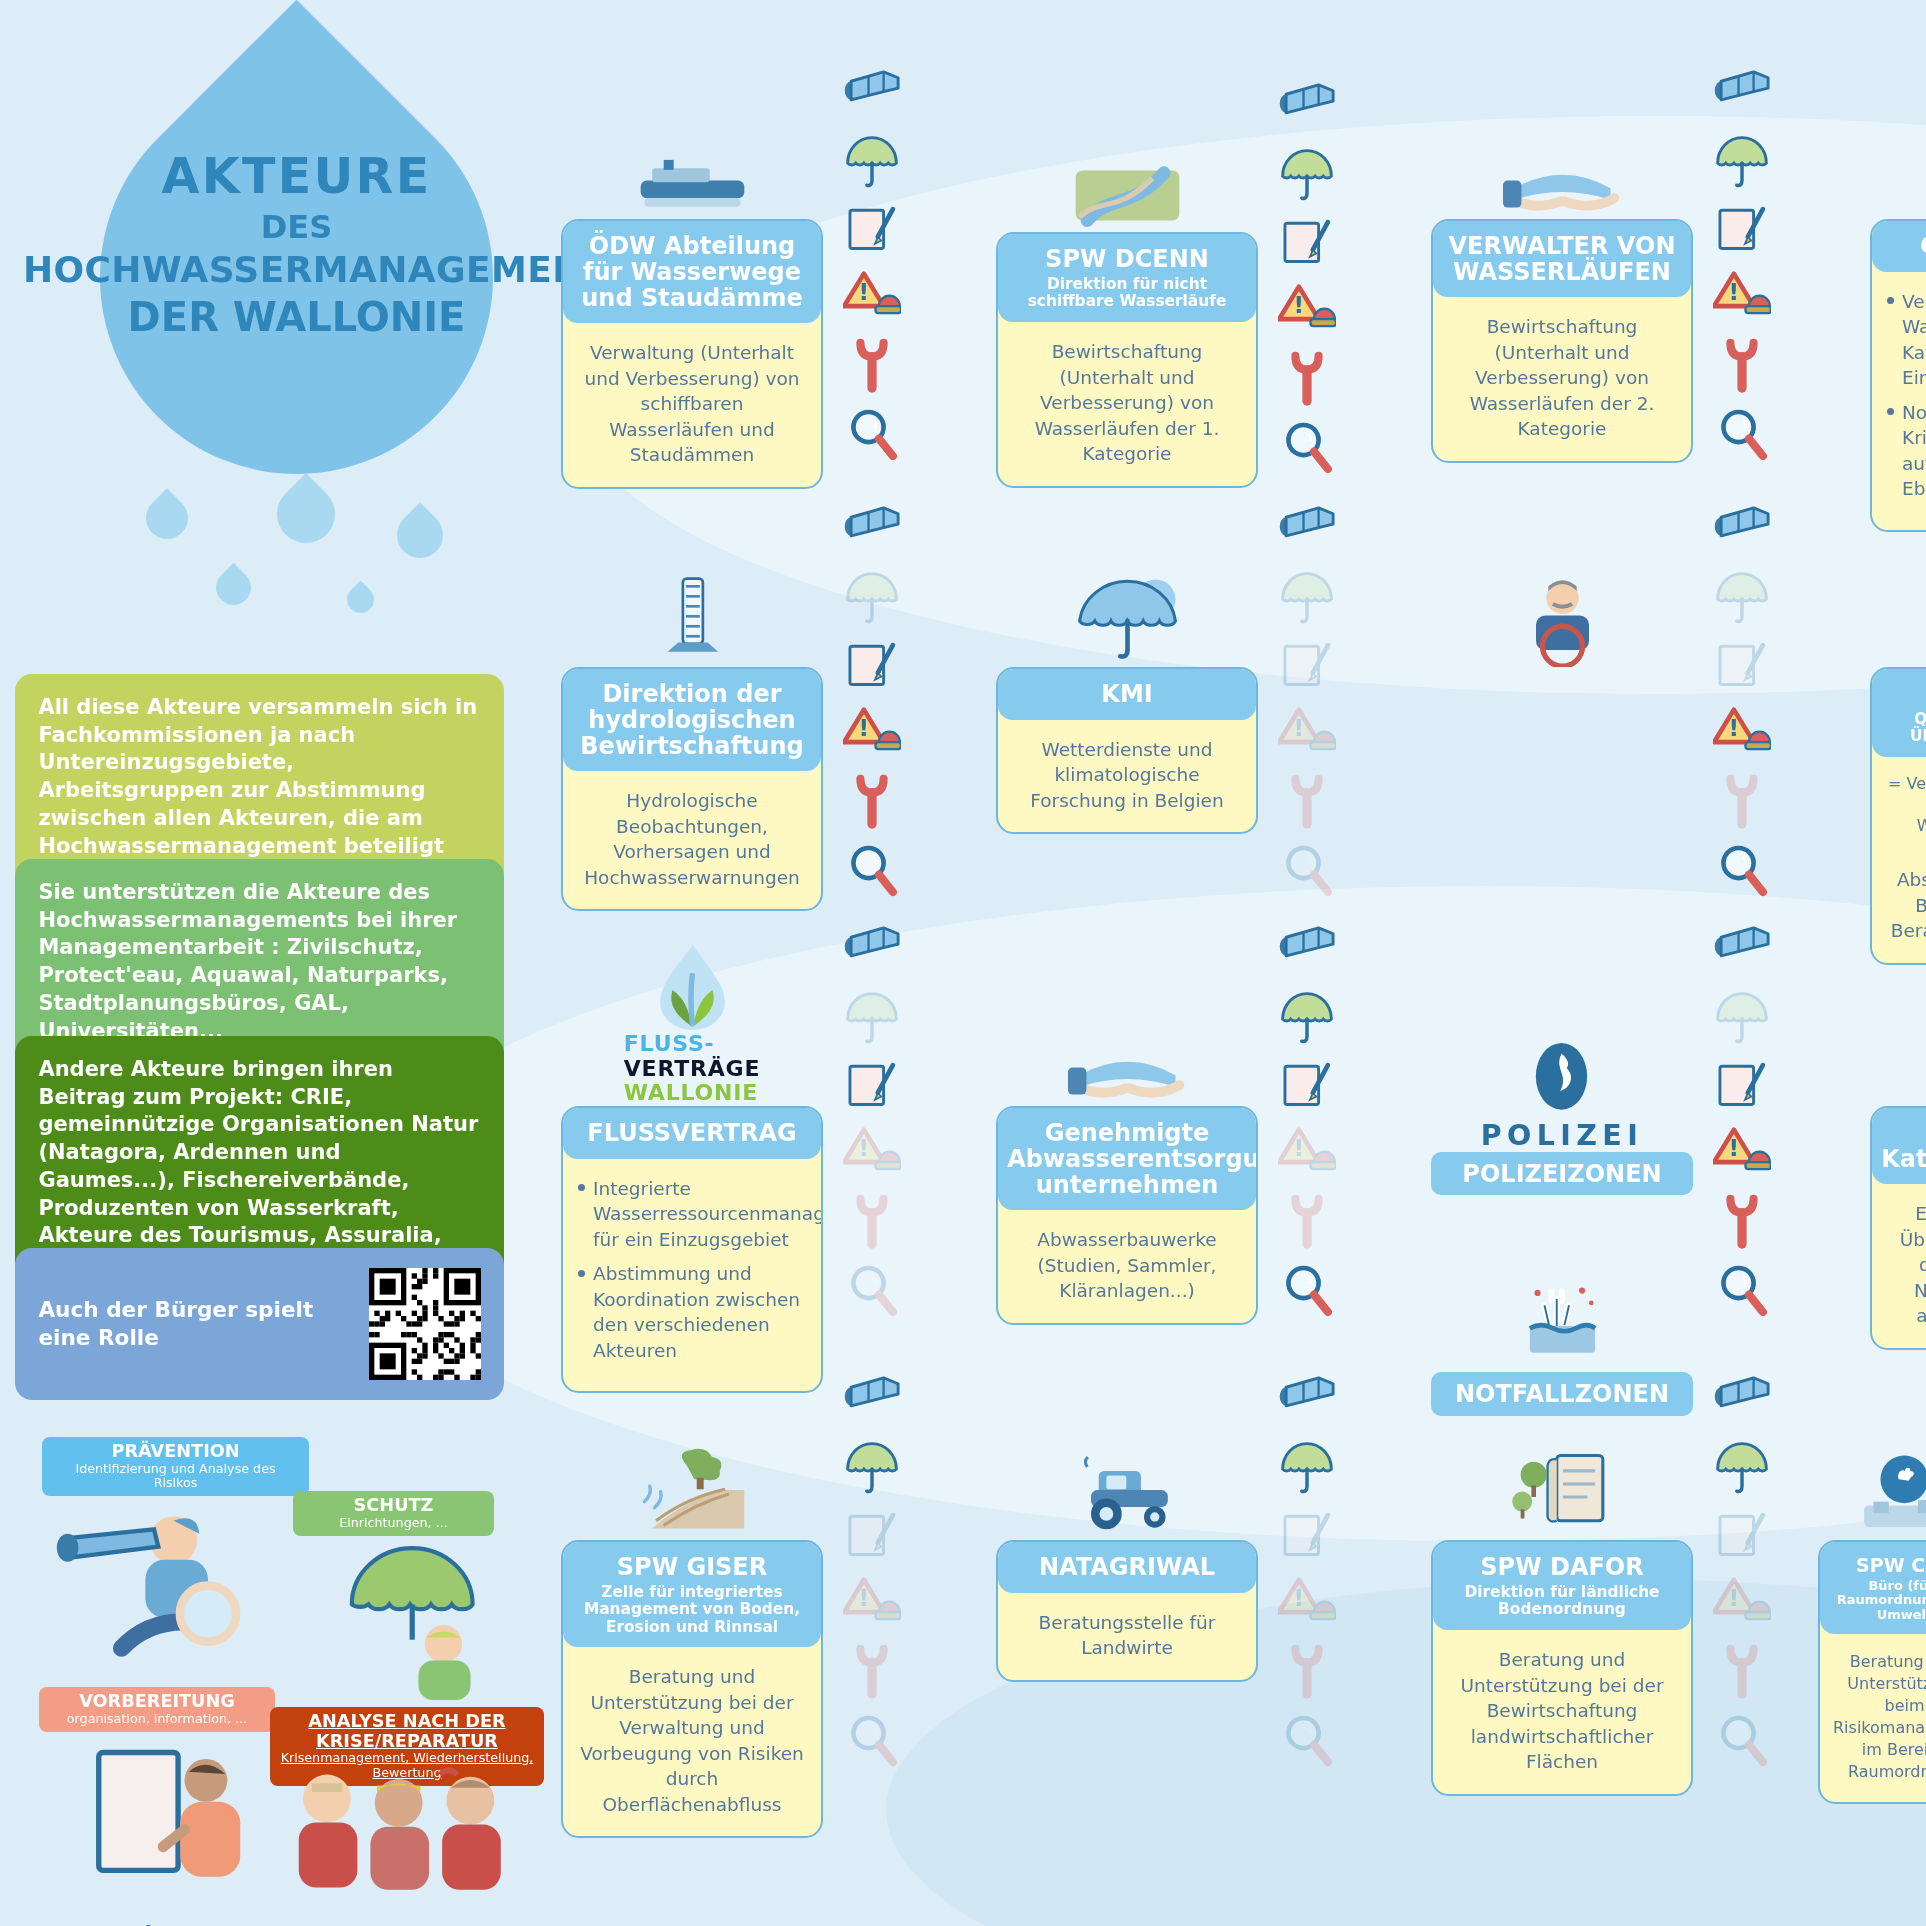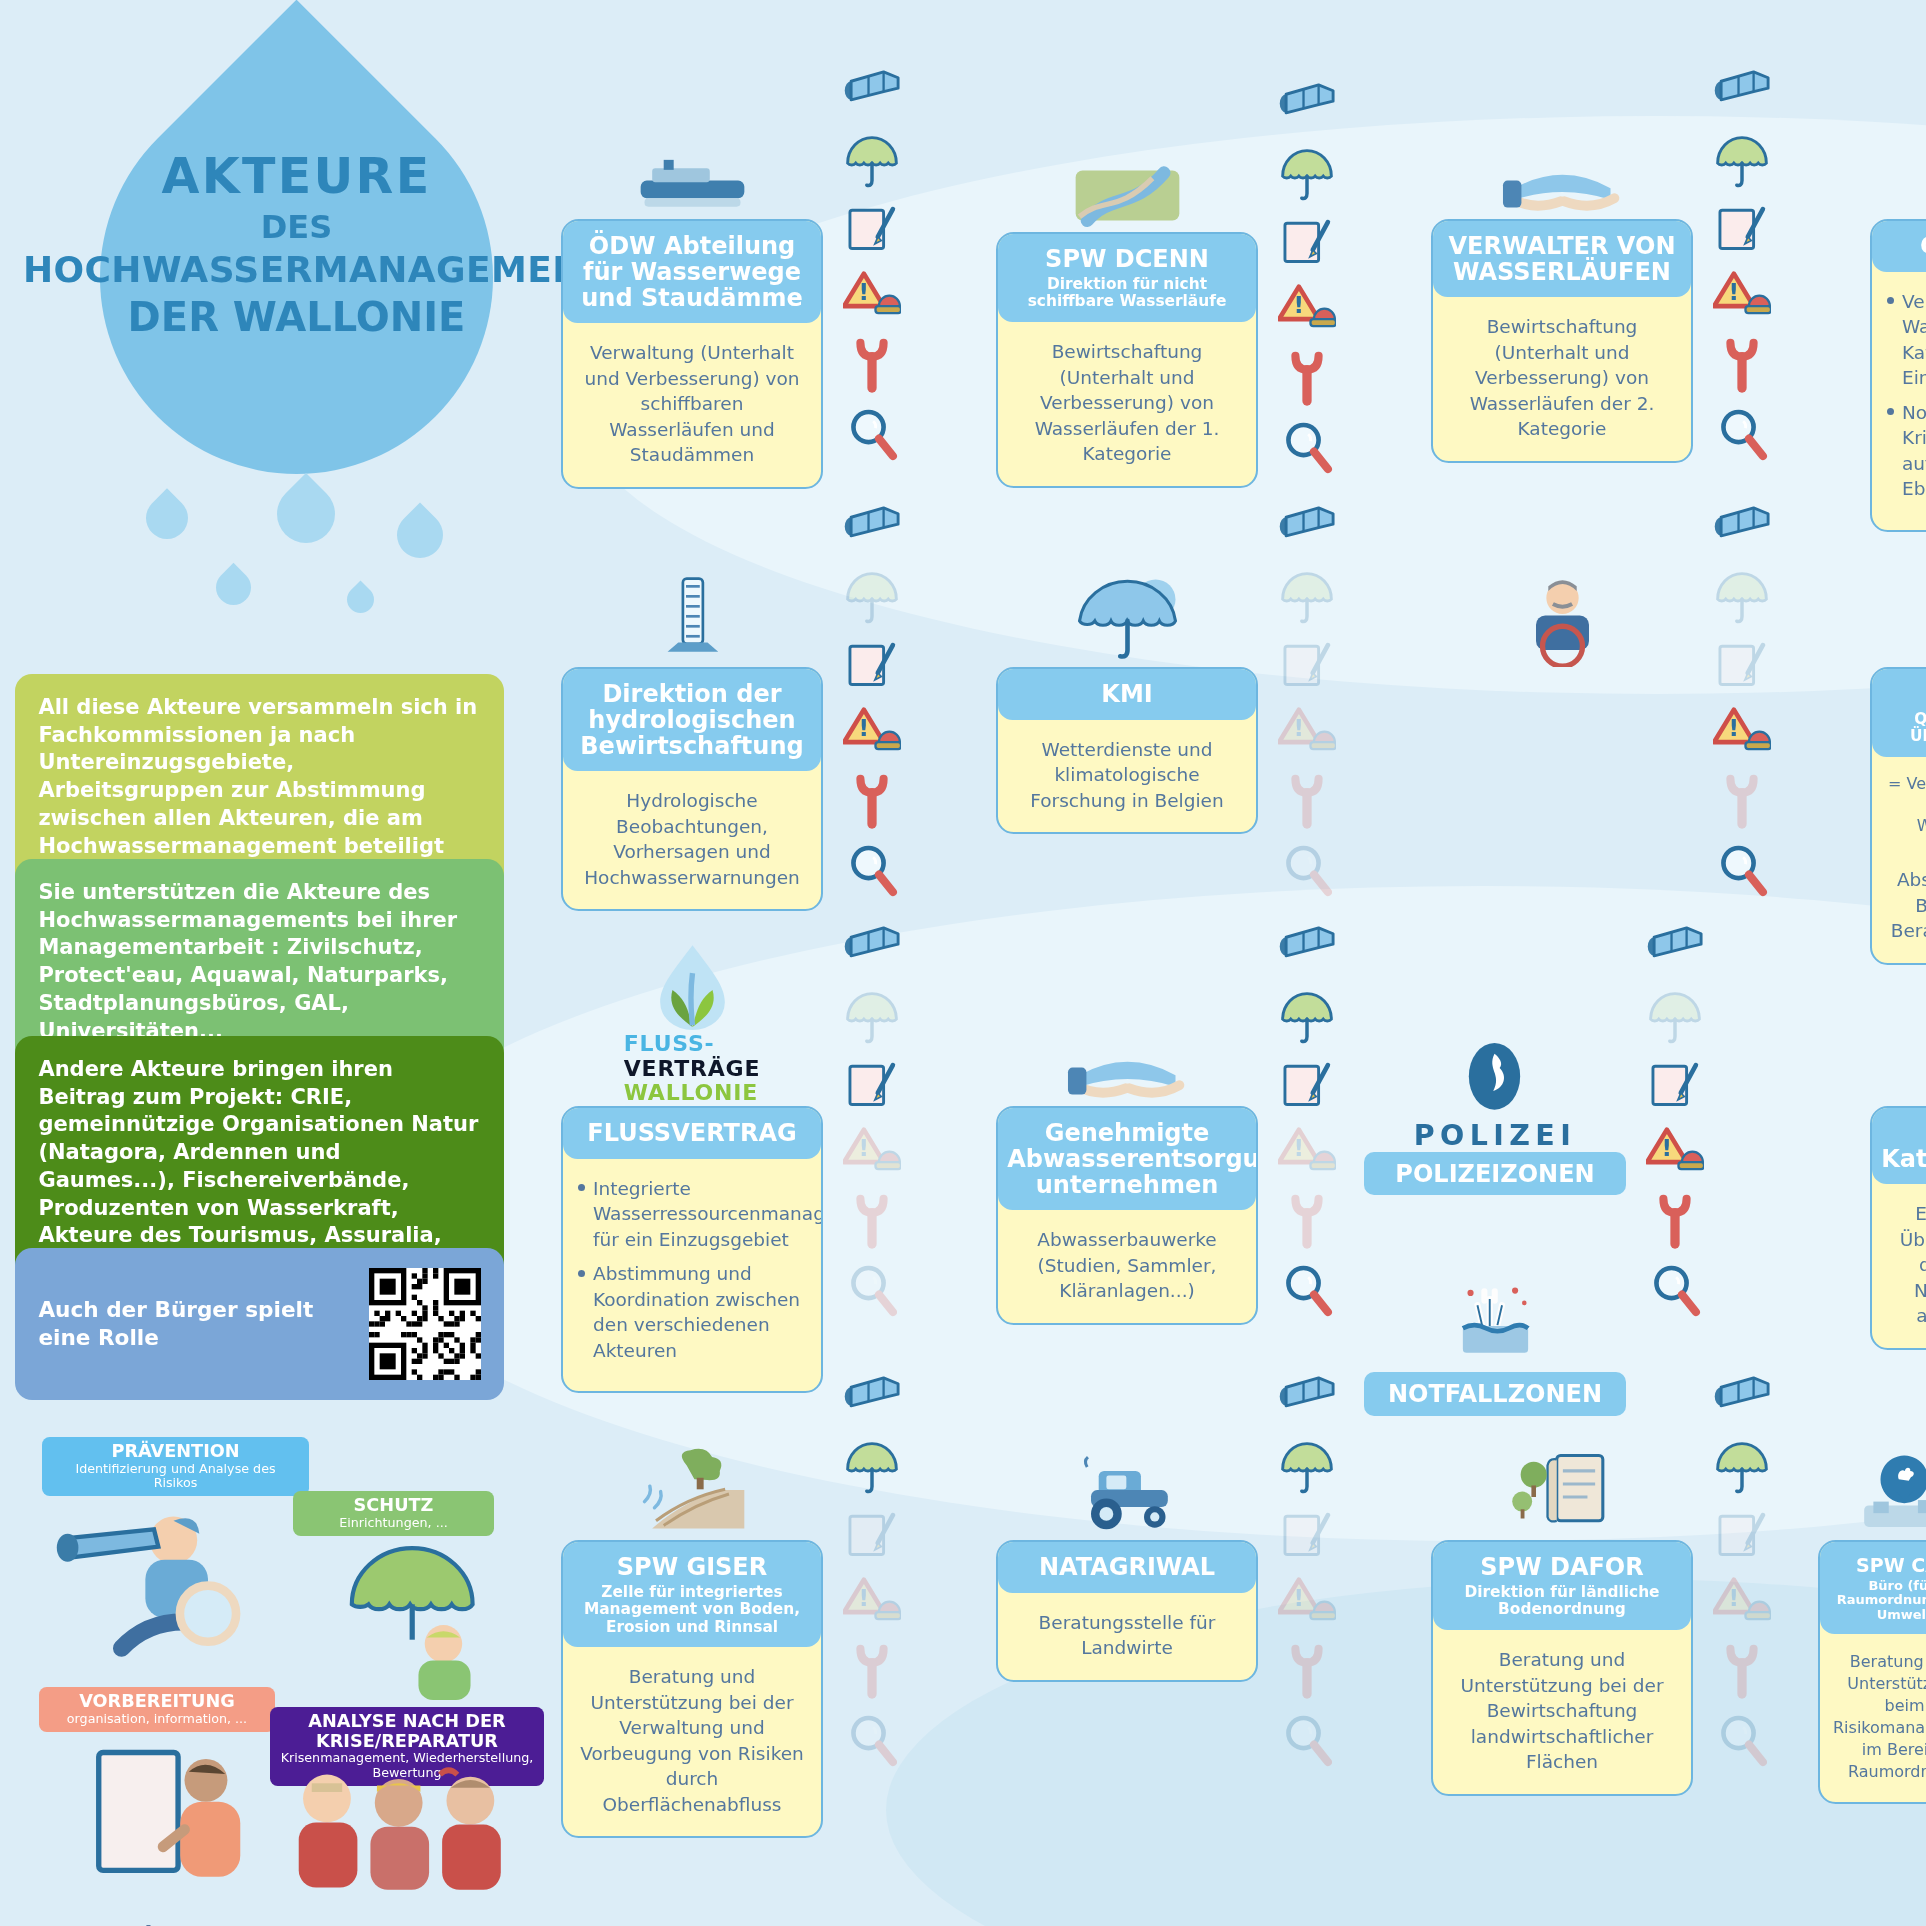--- a/index.html
+++ b/index.html
@@ -192,21 +192,21 @@
         <div class="sub">Identifizierung und Analyse des Risikos</div>
       </div>
       <div class="phase" style="left: 293px; top: 1491px; width: 181px; background: rgb(138, 197, 115);">
         <div class="lab">SCHUTZ</div>
         <div class="sub">Einrichtungen, ...</div>
       </div>
       <div class="phase" style="left: 39px; top: 1687px; width: 216px; background: rgb(244, 157, 134);">
         <div class="lab">VORBEREITUNG</div>
         <div class="sub">organisation, information, ...</div>
       </div>
-      <div class="phase" style="left: 270px; top: 1707px; width: 254px; background: #4c1d95;">
+      <div class="phase" style="left: 270px; top: 1707px; width: 254px; background: #c2410c; text-decoration: underline;">
         <div class="lab">ANALYSE NACH DER KRISE/REPARATUR</div>
         <div class="sub">Krisenmanagement, Wiederherstellung, Bewertung</div>
       </div>
       <div>
         <svg style="position:absolute;left:46px;top:1495px" width="216" height="166" viewBox="0 0 200 150">
           <circle cx="118" cy="40" r="22" fill="#f4cfae"></circle>
           <path d="M118 22 Q140 14 142 34" fill="#5d9ec9"></path>
           <path d="M20 38 L100 30 L104 46 L24 56 Z" fill="#7db9e0" stroke="#2a6f9e" stroke-width="4"></path>
           <ellipse cx="20" cy="47" rx="10" ry="13" fill="#3a7ca8"></ellipse>
           <rect x="92" y="58" width="58" height="54" rx="18" fill="#6aabd6"></rect>
@@ -688,21 +688,21 @@
             <path d="M30 10 Q30 34 50 34 Q70 34 70 10" fill="none" stroke="#d9605a" stroke-width="14" stroke-linecap="round"></path>
             <path d="M50 34 L50 88" stroke="#d9605a" stroke-width="16" stroke-linecap="round"></path>
           </svg>
           <svg class="mis" viewBox="0 0 100 100">
             <circle cx="44" cy="38" r="26" fill="#eef8fd" stroke="#2a6f9e" stroke-width="8"></circle>
             <path d="M62 58 L86 88" stroke="#d9605a" stroke-width="14" stroke-linecap="round"></path>
             <path d="M52 28 A12 12 0 0 1 56 40" fill="none" stroke="#ffffff" stroke-width="5"></path>
           </svg>
         </div>
       </div>
-      <div class="cell" style="left: 1364px; top: 921px;">
+      <div class="cell" style="left: 1431px; top: 921px;">
         <div class="card-wrap" style="width: 262px;">
           <div class="illus" style="height: 231px;">
             <div style="text-align:center"><svg width="65" height="77" viewBox="0 0 100 120">
                 <ellipse cx="50" cy="55" rx="40" ry="52" fill="#2a6f9e"></ellipse>
                 <path d="M50 20 C38 44 62 52 48 78 C66 72 70 54 58 42 C64 36 58 26 50 20 Z" fill="#ffffff"></path>
               </svg><div class="polizei-word">POLIZEI</div></div>
           </div>
           <div class="plain-bar">POLIZEIZONEN</div>
           <div class="illus" style="height: 177px;">
             <svg width="127" height="96" viewBox="0 0 330 250">

